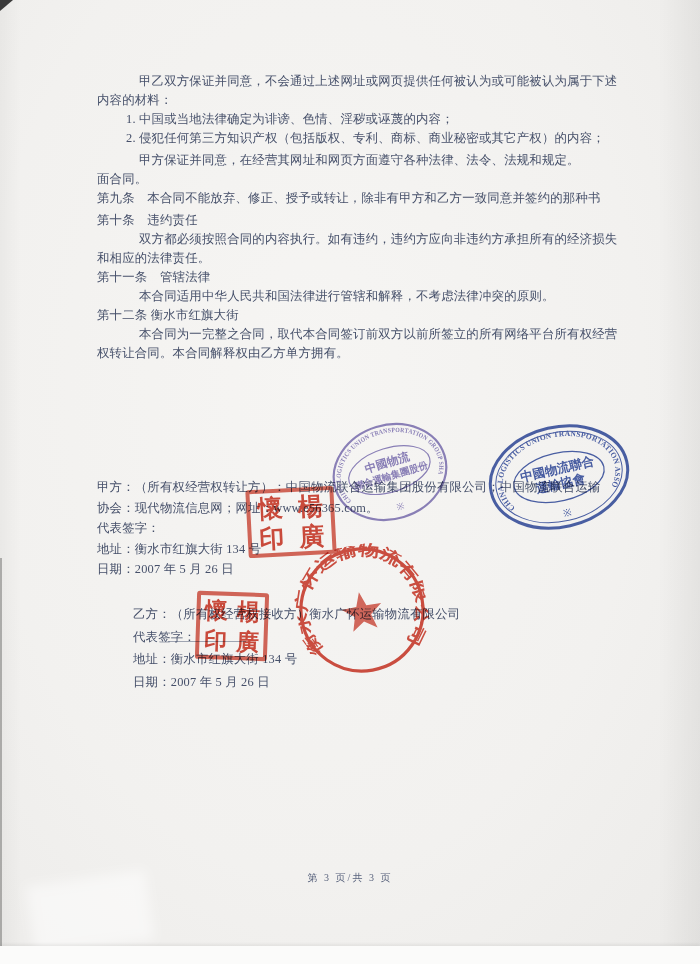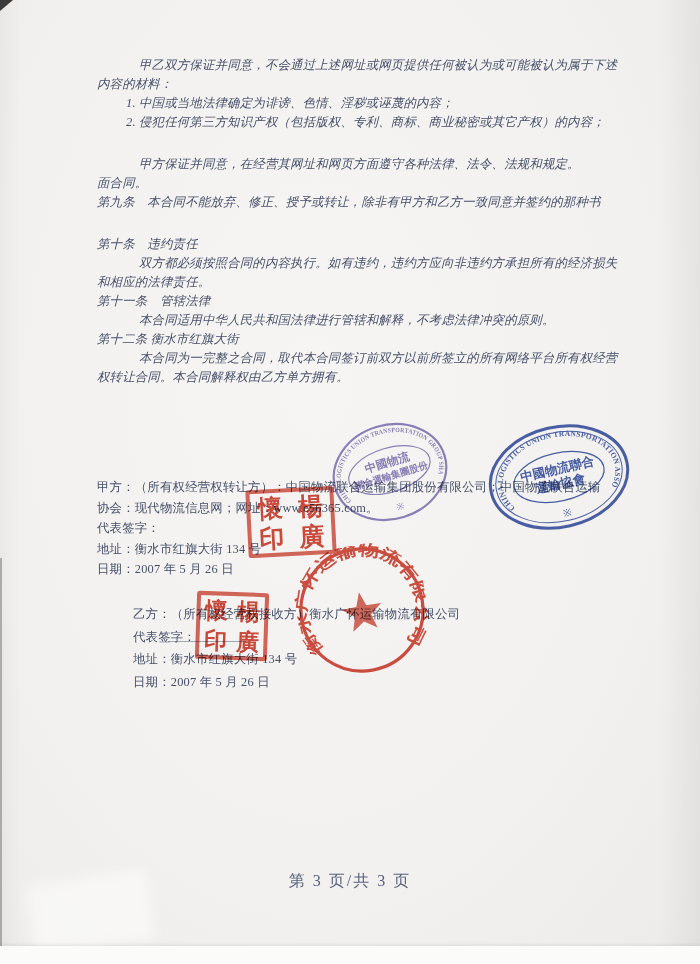--- a/index.html
+++ b/index.html
@@ -14,38 +14,38 @@
   
   .corner-tl{position:absolute;left:0;top:0;width:13px;height:11px;background:#3a3a3a;
     clip-path:polygon(0 0,100% 0,0 100%);}
   .edge-left-line{position:absolute;left:0;top:558px;width:2px;height:400px;background:rgba(110,110,108,.5);}
   .bottom-strip{position:absolute;left:0;top:946px;width:100%;height:18px;background:#fbfbfa;
     box-shadow:0 -2px 3px rgba(0,0,0,0.06);}
   .fold-light{position:absolute;left:30px;top:878px;width:120px;height:70px;background:rgba(255,255,255,.5);
     filter:blur(6px);transform:rotate(-8deg);}
 
   
-  .body-text{position:absolute;left:97px;top:56px;width:545px;font-style:italic;}
+  .body-text{position:absolute;left:97px;top:72px;width:545px;}
   .body-text p.line{margin:0;font-size:12.4px;line-height:19px;white-space:nowrap;
     letter-spacing:.2px;}
   p.line.indent{text-indent:42px;}
   p.line.item{margin-left:29px;}
-  p.line.gap{margin-top:23px;}
+  p.line.gap{margin-top:3px;}
 
   .party{position:absolute;left:97px;width:545px;}
   .party-a{top:477px;}
   .party-a p.line{line-height:20.5px;}
   .party-b{top:603px;margin-left:36px;}
   .party-b p.line{line-height:22.5px;}
   .party p.line{margin:0;font-size:12.4px;white-space:nowrap;letter-spacing:.2px;}
 
   .sign-line-b{position:absolute;left:168px;top:641px;width:78px;height:1px;background:rgba(90,100,125,.55);}
 
   .footer{position:absolute;left:0;top:871px;width:100%;text-align:center;
-    font-size:16px;color:#59637d;letter-spacing:2px;}
+    font-size:10px;color:#59637d;letter-spacing:2px;}
 
   
   .seal{position:absolute;mix-blend-mode:multiply;}
   .seal svg{display:block;}
   .seal-group-oval{left:329px;top:421px;width:122px;height:102px;transform:rotate(-17deg);opacity:.85;}
   .seal-assoc-oval{left:486px;top:424px;width:146px;height:106px;transform:rotate(-13deg);opacity:.92;}
   .seal-round{left:297px;top:545px;width:130px;height:130px;transform:rotate(-10deg);opacity:.88;}
 
   .name-stamp{position:absolute;mix-blend-mode:multiply;opacity:.9;
     border:4px solid rgba(205,57,41,.85);border-radius:3px;

